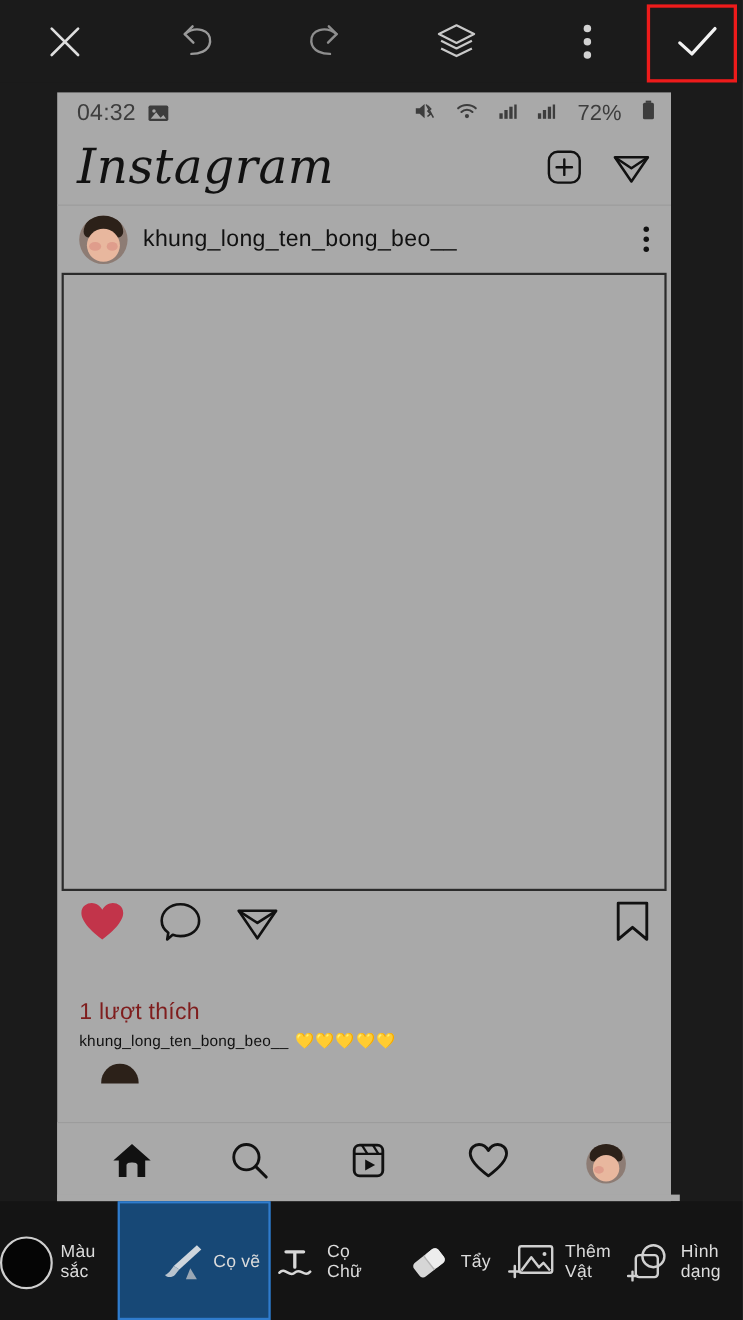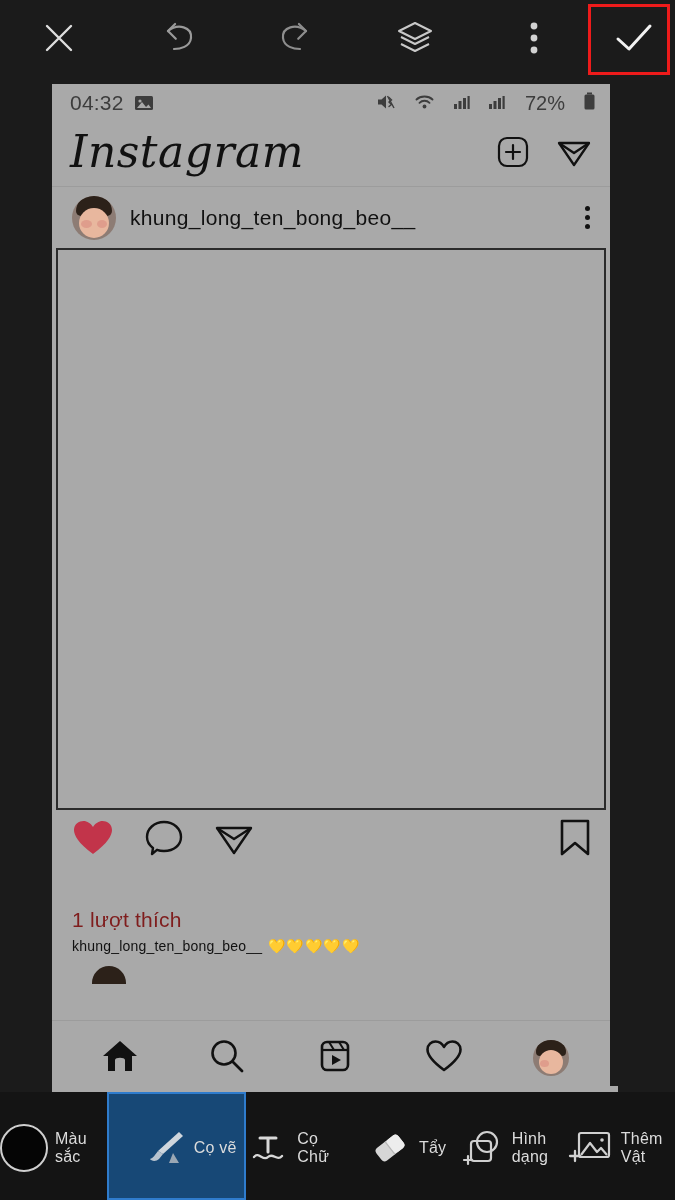--- a/index.html
+++ b/index.html
@@ -560,35 +560,35 @@
             <rect x="22" y="12" width="14" height="16" rx="4" fill="#ededed"></rect>
             <path d="M22 12 L22 28" stroke="#b5b5b5" stroke-width="1.2"></path>
           </g>
         </svg>
       </span>
       <span class="tool-label">Tẩy</span>
     </div>
 
     <div class="tool">
       <span class="icon-box">
-        <svg width="44" height="42" viewBox="0 0 44 42">
-          <circle cx="26" cy="15" r="10" stroke="#d0d0d0" stroke-width="2.2" fill="none"></circle>
-          <rect x="10" y="14" width="20" height="20" rx="3" stroke="#d0d0d0" stroke-width="2.2" fill="none"></rect>
-          <path d="M7 29 V37 M3 33 H11" stroke="#d0d0d0" stroke-width="2.2" stroke-linecap="round"></path>
-        </svg>
-      </span>
-      <span class="tool-label">Hình dạng</span>
-    </div>
-
-    <div class="tool">
-      <span class="icon-box">
         <svg width="46" height="42" viewBox="0 0 46 42">
           <rect x="11" y="6" width="30" height="24" rx="2" stroke="#d0d0d0" stroke-width="2.2" fill="none"></rect>
           <circle cx="34" cy="13" r="1.8" fill="#d0d0d0"></circle>
           <path d="M13 28 L22 16 L29 25 L33 21 L39 28" stroke="#d0d0d0" stroke-width="2.2" fill="none" stroke-linejoin="round"></path>
           <path d="M7 24 V34 M2 29 H12" stroke="#d0d0d0" stroke-width="2.3" stroke-linecap="round"></path>
         </svg>
       </span>
       <span class="tool-label">Thêm Vật</span>
     </div>
+
+    <div class="tool">
+      <span class="icon-box">
+        <svg width="44" height="42" viewBox="0 0 44 42">
+          <circle cx="26" cy="15" r="10" stroke="#d0d0d0" stroke-width="2.2" fill="none"></circle>
+          <rect x="10" y="14" width="20" height="20" rx="3" stroke="#d0d0d0" stroke-width="2.2" fill="none"></rect>
+          <path d="M7 29 V37 M3 33 H11" stroke="#d0d0d0" stroke-width="2.2" stroke-linecap="round"></path>
+        </svg>
+      </span>
+      <span class="tool-label">Hình dạng</span>
+    </div>
   </div>
 
 </div>
 
 </body></html>

